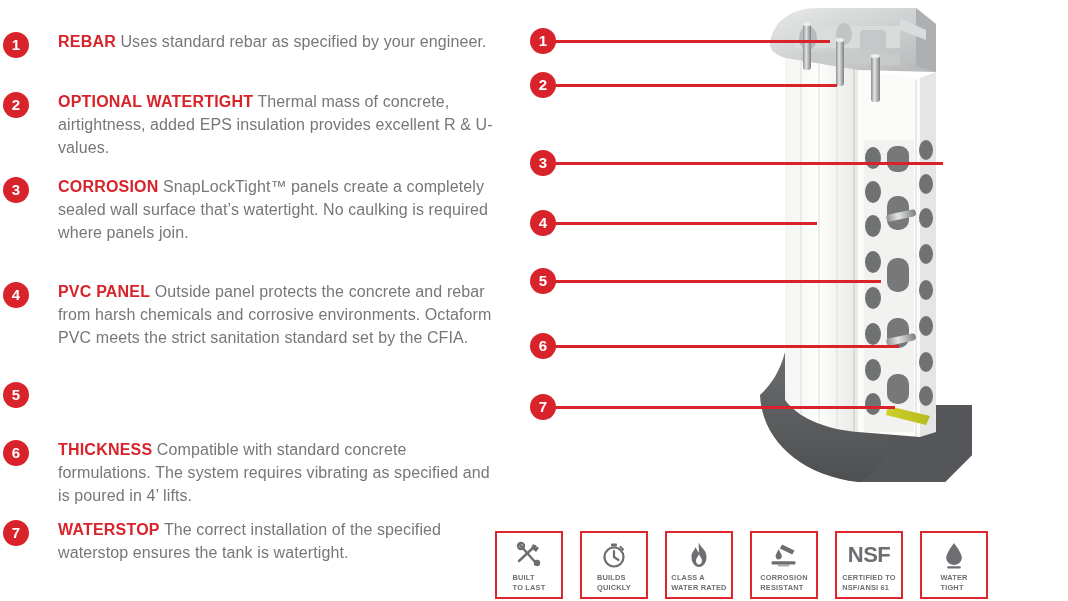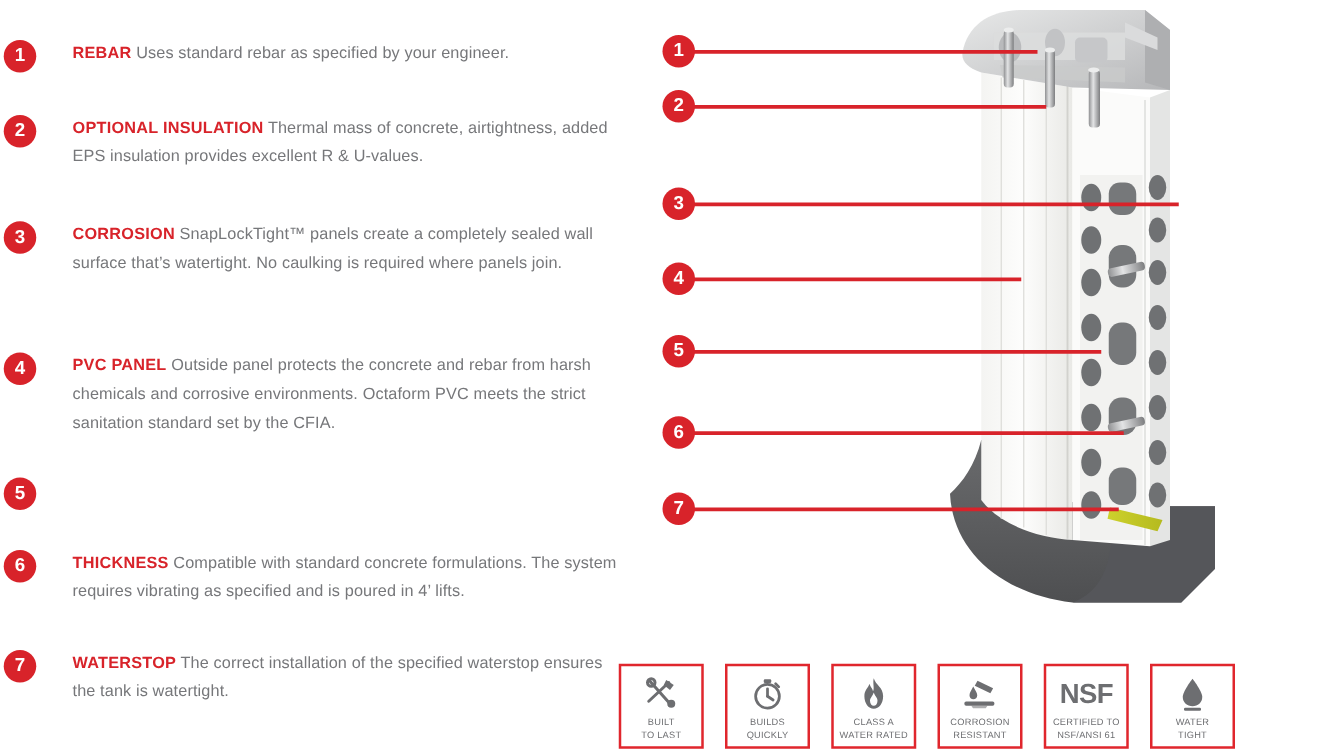--- a/index.html
+++ b/index.html
@@ -42,21 +42,21 @@
     font-weight: bold;
     line-height: 26px;
     text-align: center;
     margin-left: 3px;
     margin-top: 2px;
     font-family: "Liberation Sans", sans-serif;
   }
   .feature-text {
     flex: 1 1 auto;
     margin-left: 29px;
-    font-size: 13px;
+    font-size: 16px;
     line-height: 23px;
     color: #76777a;
     letter-spacing: 0.1px;
   }
   .feature-text .kw {
     color: #d8232a;
     font-weight: bold;
     letter-spacing: 0.2px;
   }
 
@@ -129,23 +129,22 @@
   .badge .b-icon {
     height: 30px;
     display: flex;
     align-items: center;
     justify-content: center;
     color: #6d6e71;
   }
   .badge .b-label {
     margin-top: 3px;
     font-size: 7.4px;
-    font-weight: normal;
+    font-weight: bold;
     line-height: 9.2px;
-    text-align: center;
     color: #6d6e71;
     letter-spacing: 0.2px;
     white-space: pre-line;
   }
   .badge .nsf-word {
     font-size: 22px;
     font-weight: bold;
     color: #6d6e71;
     letter-spacing: -0.5px;
     line-height: 26px;
@@ -156,21 +155,21 @@
 
 <div id="feature-list">
 
   <div class="feature-item" style="top:30px;">
     <div class="num-badge">1</div>
     <div class="feature-text"><span class="kw">REBAR</span><span> Uses standard rebar as specified by your engineer.</span></div>
   </div>
 
   <div class="feature-item" style="top:90px;">
     <div class="num-badge">2</div>
-    <div class="feature-text"><span class="kw">OPTIONAL INSULATION</span><span> Thermal mass of concrete, airtightness, added EPS insulation provides excellent R &amp; U-values.</span></div>
+    <div class="feature-text"><span class="kw">OPTIONAL WATERTIGHT</span><span> Thermal mass of concrete, airtightness, added EPS insulation provides excellent R &amp; U-values.</span></div>
   </div>
 
   <div class="feature-item" style="top:175px;">
     <div class="num-badge">3</div>
     <div class="feature-text"><span class="kw">CORROSION</span><span> SnapLockTight™ panels create a completely sealed wall surface that’s watertight. No caulking is required where panels join.</span></div>
   </div>
 
   <div class="feature-item" style="top:280px;">
     <div class="num-badge">4</div>
     <div class="feature-text"><span class="kw">PVC PANEL</span><span> Outside panel protects the concrete and rebar from harsh chemicals and corrosive environments. Octaform PVC meets the strict sanitation standard set by the CFIA.</span></div>

